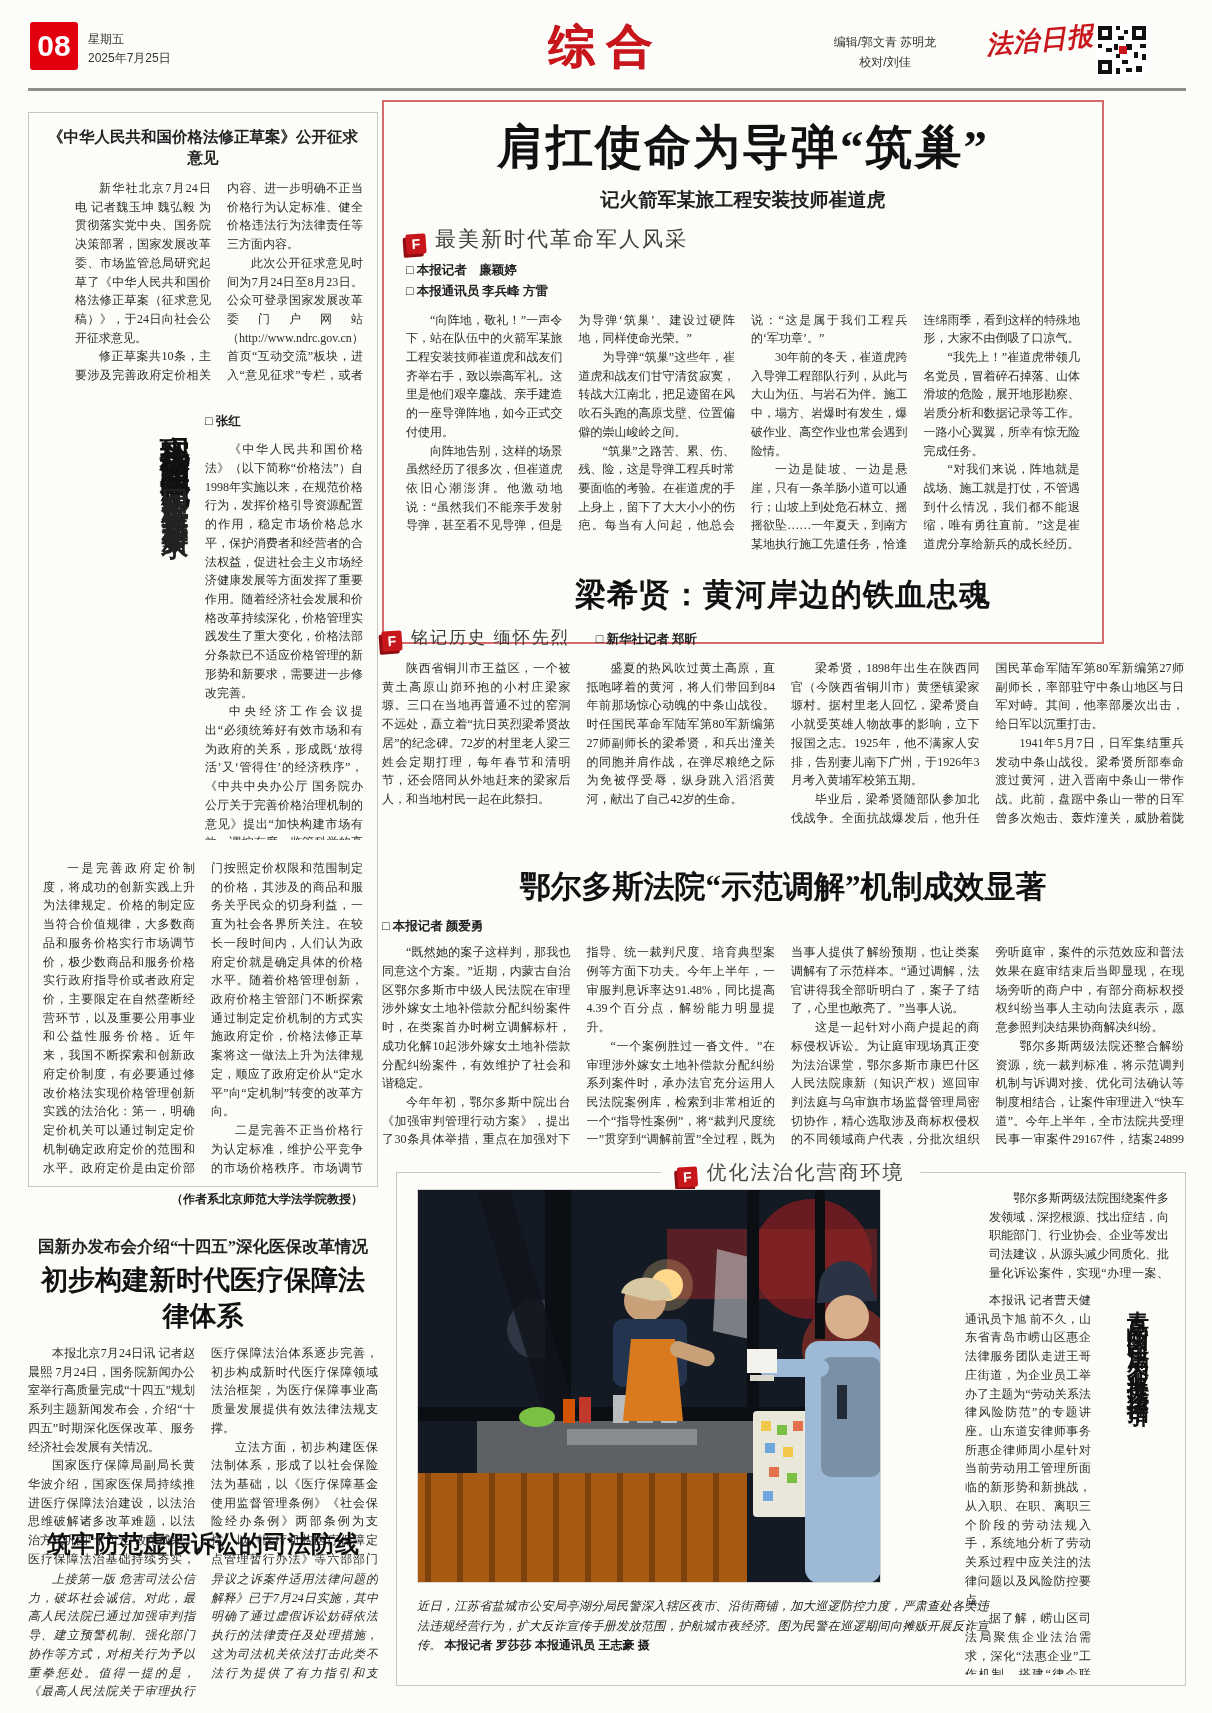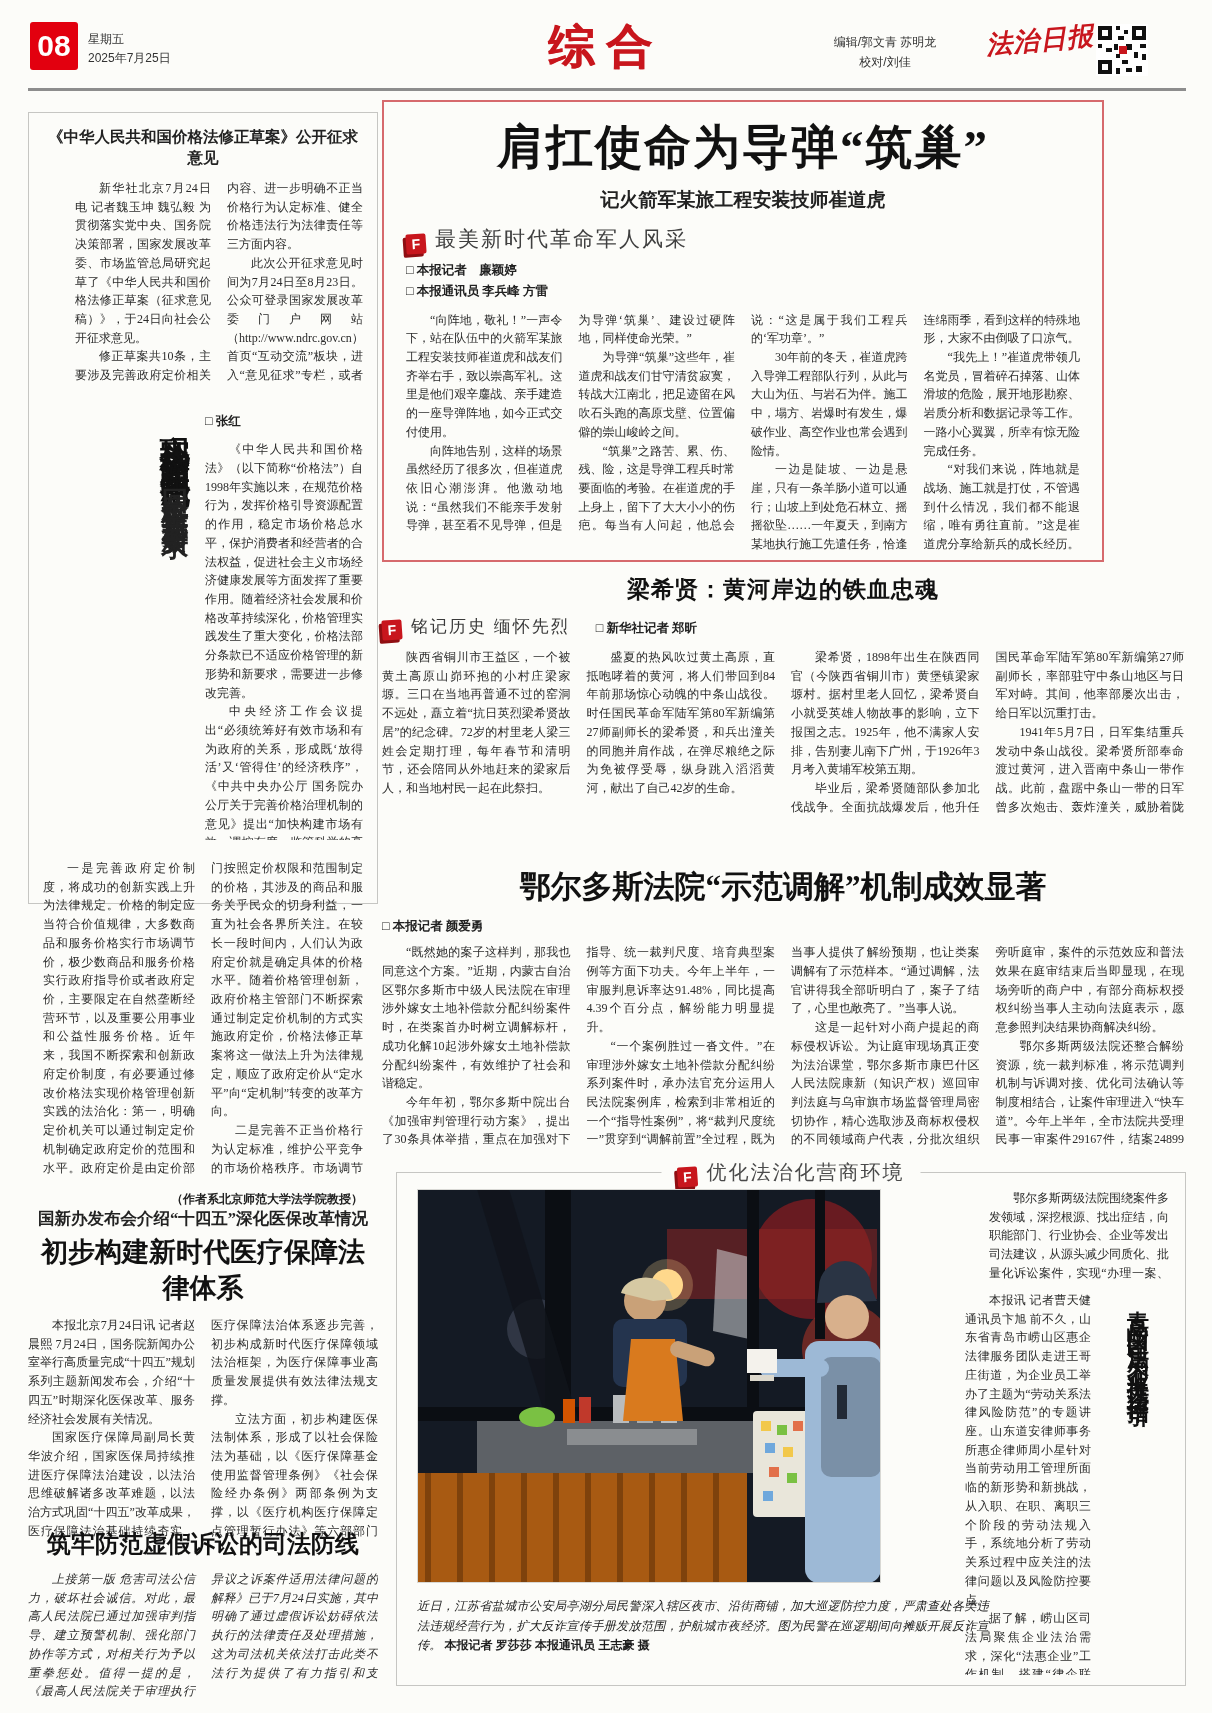--- a/index.html
+++ b/index.html
@@ -70,21 +70,21 @@
       <rect x="20" y="30" width="4" height="4" fill="#111"></rect>
         <rect x="26" y="36" width="6" height="4" fill="#111"></rect>
       <rect x="20" y="44" width="4" height="6" fill="#111"></rect>
         <rect x="30" y="44" width="6" height="4" fill="#111"></rect>
       <rect x="40" y="42" width="6" height="6" fill="#111"></rect>
       <rect x="23" y="22" width="8" height="8" fill="#c8161d"></rect>
     </svg>
   </div>
   <div class="abs hrule" style="left:28px;top:88px;width:1158px;"></div>
 
-  <div class="abs boxed" style="left:28px;top:112px;width:350px;height:792px;padding:14px;box-sizing:border-box;">
+  <div class="abs boxed" style="left:28px;top:112px;width:350px;height:1075px;padding:14px;box-sizing:border-box;">
 
     <div class="bold center" style="font-size:15.5px;letter-spacing:0;" data-bind="price_law.headline">《中华人民共和国价格法修正草案》公开征求意见</div>
     <div class="cols2 body-sm clip jtext" style="height:212px;margin-top:10px;margin-left:32px;" data-bind-list="price_law.paragraphs">
         <p>新华社北京7月24日电  记者魏玉坤 魏弘毅  为贯彻落实党中央、国务院决策部署，国家发展改革委、市场监管总局研究起草了《中华人民共和国价格法修正草案（征求意见稿）》，于24日向社会公开征求意见。</p>
         <p>修正草案共10条，主要涉及完善政府定价相关内容、进一步明确不正当价格行为认定标准、健全价格违法行为法律责任等三方面内容。</p>
         <p>此次公开征求意见时间为7月24日至8月23日。公众可登录国家发展改革委门户网站（http://www.ndrc.gov.cn）首页“互动交流”板块，进入“意见征求”专栏，或者登录市场监管总局门户网站（http://www.samr.gov.cn）首页“互动”板块，进入“征集调查”专栏，提出意见建议。</p>
       </div>
 
     <div style="display:flex;margin-top:20px;height:436px;">
       <div class="vtitle" style="width:152px;height:430px;">
@@ -100,42 +100,42 @@
       </div>
     </div>
 
     <div class="cols2 body-sm clip jtext" style="height:326px;margin-top:12px;" data-bind-list="commentary.paragraphs_bottom">
         <p>一是完善政府定价制度，将成功的创新实践上升为法律规定。价格的制定应当符合价值规律，大多数商品和服务价格实行市场调节价，极少数商品和服务价格实行政府指导价或者政府定价，主要限定在自然垄断经营环节，以及重要公用事业和公益性服务价格。近年来，我国不断探索和创新政府定价制度，有必要通过修改价格法实现价格管理创新实践的法治化：第一，明确定价机关可以通过制定定价机制确定政府定价的范围和水平。政府定价是由定价部门按照定价权限和范围制定的价格，其涉及的商品和服务关乎民众的切身利益，一直为社会各界所关注。在较长一段时间内，人们认为政府定价就是确定具体的价格水平。随着价格管理创新，政府价格主管部门不断探索通过制定定价机制的方式实施政府定价，价格法修正草案将这一做法上升为法律规定，顺应了政府定价从“定水平”向“定机制”转变的改革方向。</p>
         <p>二是完善不正当价格行为认定标准，维护公平竞争的市场价格秩序。市场调节价是由经营者自主制定、通过市场竞争形成的价格，经营者定价应当遵循公平、合法、诚实信用的原则。实践中存在经营者违反价格行为规范、实施不正当价格行为的情形，不仅侵害消费者和其他经营者的合法权益，还干扰破坏正常价格秩序。经营者的不正当价格行为有多种表现，价格法第14条进行了列举。随着市场形势变化和科学技术发展，出现了一些新型不正当价格行为，亟须在法律层面作出回应。</p>
       </div>
     <div class="attribution" style="margin-top:6px;" data-bind="commentary.attribution">（作者系北京师范大学法学院教授）</div>
   </div>
 
-  <div class="abs" style="left:382px;top:100px;width:722px;height:462px;border:2px solid #d66a6d;box-sizing:border-box;padding:14px 22px;">
+  <div class="abs" style="left:382px;top:100px;width:722px;height:544px;border:2px solid #d66a6d;box-sizing:border-box;padding:14px 22px;">
     <div class="bold center" style="font-size:47px;letter-spacing:2px;color:#111;" data-bind="missile.headline">肩扛使命为导弹“筑巢”</div>
     <div class="bold center" style="font-size:19px;margin-top:8px;" data-bind="missile.subtitle">记火箭军某旅工程安装技师崔道虎</div>
     <div style="margin-top:12px;">
       <span class="flogo" data-bind="logo_letter">F</span><span class="kicker-lg" data-bind="missile.kicker">最美新时代革命军人风采</span>
     </div>
     <div class="byline" style="margin-top:6px;" data-bind="missile.bylines.0">□ 本报记者　廉颖婷</div>
     <div class="byline" data-bind="missile.bylines.1">□ 本报通讯员 李兵峰 方雷</div>
     <div class="cols4 body-sm clip jtext" style="height:248px;margin-top:8px;" data-bind-list="missile.paragraphs">
         <p>“向阵地，敬礼！”一声令下，站在队伍中的火箭军某旅工程安装技师崔道虎和战友们齐举右手，致以崇高军礼。这里是他们艰辛鏖战、亲手建造的一座导弹阵地，如今正式交付使用。</p>
         <p>向阵地告别，这样的场景虽然经历了很多次，但崔道虎依旧心潮澎湃。他激动地说：“虽然我们不能亲手发射导弹，甚至看不见导弹，但是为导弹‘筑巢’、建设过硬阵地，同样使命光荣。”</p>
         <p>为导弹“筑巢”这些年，崔道虎和战友们甘守清贫寂寞，转战大江南北，把足迹留在风吹石头跑的高原戈壁、位置偏僻的崇山峻岭之间。</p>
         <p>“筑巢”之路苦、累、伤、残、险，这是导弹工程兵时常要面临的考验。在崔道虎的手上身上，留下了大大小小的伤疤。每当有人问起，他总会说：“这是属于我们工程兵的‘军功章’。”</p>
         <p>30年前的冬天，崔道虎跨入导弹工程部队行列，从此与大山为伍、与岩石为伴。施工中，塌方、岩爆时有发生，爆破作业、高空作业也常会遇到险情。</p>
         <p>一边是陡坡、一边是悬崖，只有一条羊肠小道可以通行；山坡上到处危石林立、摇摇欲坠……一年夏天，到南方某地执行施工先遣任务，恰逢连绵雨季，看到这样的特殊地形，大家不由倒吸了口凉气。</p>
         <p>“我先上！”崔道虎带领几名党员，冒着碎石掉落、山体滑坡的危险，展开地形勘察、岩质分析和数据记录等工作。一路小心翼翼，所幸有惊无险完成任务。</p>
         <p>“对我们来说，阵地就是战场、施工就是打仗，不管遇到什么情况，我们都不能退缩，唯有勇往直前。”这是崔道虎分享给新兵的成长经历。</p>
       </div>
   </div>
 
   <div class="abs" style="left:382px;top:574px;width:802px;height:282px;">
-    <div class="bold center" style="font-size:23px;letter-spacing:1px;color:#111;" data-bind="liang.headline">梁希贤：黄河岸边的铁血忠魂</div>
+    <div class="bold center" style="font-size:31px;letter-spacing:1px;color:#111;" data-bind="liang.headline">梁希贤：黄河岸边的铁血忠魂</div>
     <div style="margin-top:10px;">
       <span class="flogo" data-bind="logo_letter">F</span><span style="font-size:17px;color:#3a3a3a;letter-spacing:2px;font-family:'Liberation Sans',sans-serif;" data-bind="liang.kicker">铭记历史 缅怀先烈</span>
       <span class="byline" style="margin-left:22px;" data-bind="liang.byline">□ 新华社记者 郑昕</span>
     </div>
     <div class="cols4 body-sm clip jtext" style="height:186px;margin-top:8px;" data-bind-list="liang.paragraphs">
         <p>陕西省铜川市王益区，一个被黄土高原山峁环抱的小村庄梁家塬。三口在当地再普通不过的窑洞不远处，矗立着“抗日英烈梁希贤故居”的纪念碑。72岁的村里老人梁三姓会定期打理，每年春节和清明节，还会陪同从外地赶来的梁家后人，和当地村民一起在此祭扫。</p>
         <p>盛夏的热风吹过黄土高原，直抵咆哮着的黄河，将人们带回到84年前那场惊心动魄的中条山战役。时任国民革命军陆军第80军新编第27师副师长的梁希贤，和兵出潼关的同胞并肩作战，在弹尽粮绝之际为免被俘受辱，纵身跳入滔滔黄河，献出了自己42岁的生命。</p>
         <p>梁希贤，1898年出生在陕西同官（今陕西省铜川市）黄堡镇梁家塬村。据村里老人回忆，梁希贤自小就受英雄人物故事的影响，立下报国之志。1925年，他不满家人安排，告别妻儿南下广州，于1926年3月考入黄埔军校第五期。</p>
         <p>毕业后，梁希贤随部队参加北伐战争。全面抗战爆发后，他升任国民革命军陆军第80军新编第27师副师长，率部驻守中条山地区与日军对峙。其间，他率部屡次出击，给日军以沉重打击。</p>
         <p>1941年5月7日，日军集结重兵发动中条山战役。梁希贤所部奉命渡过黄河，进入晋南中条山一带作战。此前，盘踞中条山一带的日军曾多次炮击、轰炸潼关，威胁着陇海铁路线。“敌军一旦渡河成功，将极大威胁抗战大后方的安全。”他说。</p>
@@ -147,21 +147,21 @@
     <div class="byline" style="margin-top:8px;" data-bind="ordos.byline">□ 本报记者 颜爱勇</div>
     <div class="cols4 body-sm clip jtext" style="height:206px;margin-top:6px;" data-bind-list="ordos.paragraphs">
         <p>“既然她的案子这样判，那我也同意这个方案。”近期，内蒙古自治区鄂尔多斯市中级人民法院在审理涉外嫁女土地补偿款分配纠纷案件时，在类案首办时树立调解标杆，成功化解10起涉外嫁女土地补偿款分配纠纷案件，有效维护了社会和谐稳定。</p>
         <p>今年年初，鄂尔多斯中院出台《加强审判管理行动方案》，提出了30条具体举措，重点在加强对下指导、统一裁判尺度、培育典型案例等方面下功夫。今年上半年，一审服判息诉率达91.48%，同比提高4.39个百分点，解纷能力明显提升。</p>
         <p>“一个案例胜过一沓文件。”在审理涉外嫁女土地补偿款分配纠纷系列案件时，承办法官充分运用人民法院案例库，检索到非常相近的一个“指导性案例”，将“裁判尺度统一”贯穿到“调解前置”全过程，既为当事人提供了解纷预期，也让类案调解有了示范样本。“通过调解，法官讲得我全部听明白了，案子了结了，心里也敞亮了。”当事人说。</p>
         <p>这是一起针对小商户提起的商标侵权诉讼。为让庭审现场真正变为法治课堂，鄂尔多斯市康巴什区人民法院康新（知识产权）巡回审判法庭与乌审旗市场监督管理局密切协作，精心选取涉及商标权侵权的不同领域商户代表，分批次组织旁听庭审，案件的示范效应和普法效果在庭审结束后当即显现，在现场旁听的商户中，有部分商标权授权纠纷当事人主动向法庭表示，愿意参照判决结果协商解决纠纷。</p>
         <p>鄂尔多斯两级法院还整合解纷资源，统一裁判标准，将示范调判机制与诉调对接、优化司法确认等制度相结合，让案件审理进入“快车道”。今年上半年，全市法院共受理民事一审案件29167件，结案24899件，其中通过先行调解结案5309件，先行调解成功率为21.32%。</p>
       </div>
   </div>
 
-  <div class="abs" style="left:28px;top:1208px;width:350px;">
+  <div class="abs" style="left:28px;top:1236px;width:350px;">
     <div class="bold center" style="font-size:16.5px;" data-bind="medical.kicker">国新办发布会介绍“十四五”深化医保改革情况</div>
     <div class="bold center" style="font-size:27px;margin-top:4px;color:#111;" data-bind="medical.headline">初步构建新时代医疗保障法律体系</div>
     <div class="cols2 body-sm clip jtext" style="height:232px;margin-top:10px;" data-bind-list="medical.paragraphs">
         <p>本报北京7月24日讯  记者赵晨熙  7月24日，国务院新闻办公室举行高质量完成“十四五”规划系列主题新闻发布会，介绍“十四五”时期深化医保改革、服务经济社会发展有关情况。</p>
         <p>国家医疗保障局副局长黄华波介绍，国家医保局持续推进医疗保障法治建设，以法治思维破解诸多改革难题，以法治方式巩固“十四五”改革成果，医疗保障法治基础持续夯实，医疗保障法治体系逐步完善，初步构成新时代医疗保障领域法治框架，为医疗保障事业高质量发展提供有效法律法规支撑。</p>
         <p>立法方面，初步构建医保法制体系，形成了以社会保险法为基础，以《医疗保障基金使用监督管理条例》《社会保险经办条例》两部条例为支撑，以《医疗机构医疗保障定点管理暂行办法》等六部部门规章为骨干的新时代医疗保障法律体系，医疗保障领域法律法规持续完善。同时，加快推进医疗保障法立法进程，多次征求意见、开展立法调研，医疗保障法的工作取得了长足进展。</p>
       </div>
   </div>
 
   <div class="abs" style="left:28px;top:1528px;width:350px;">

